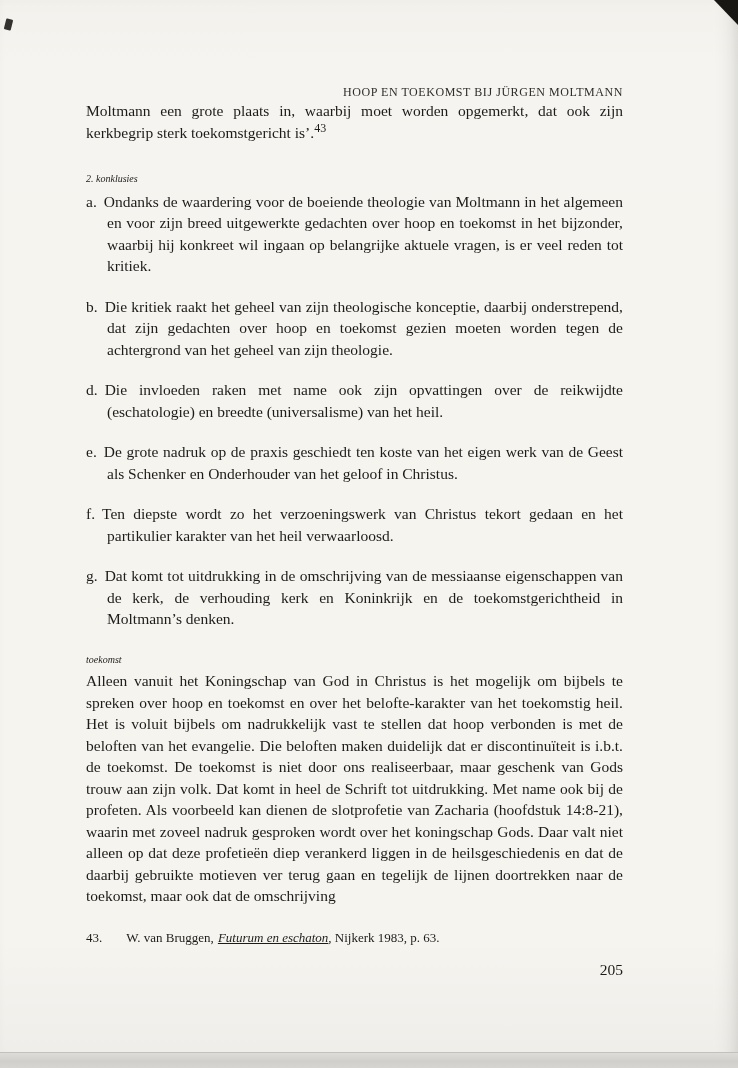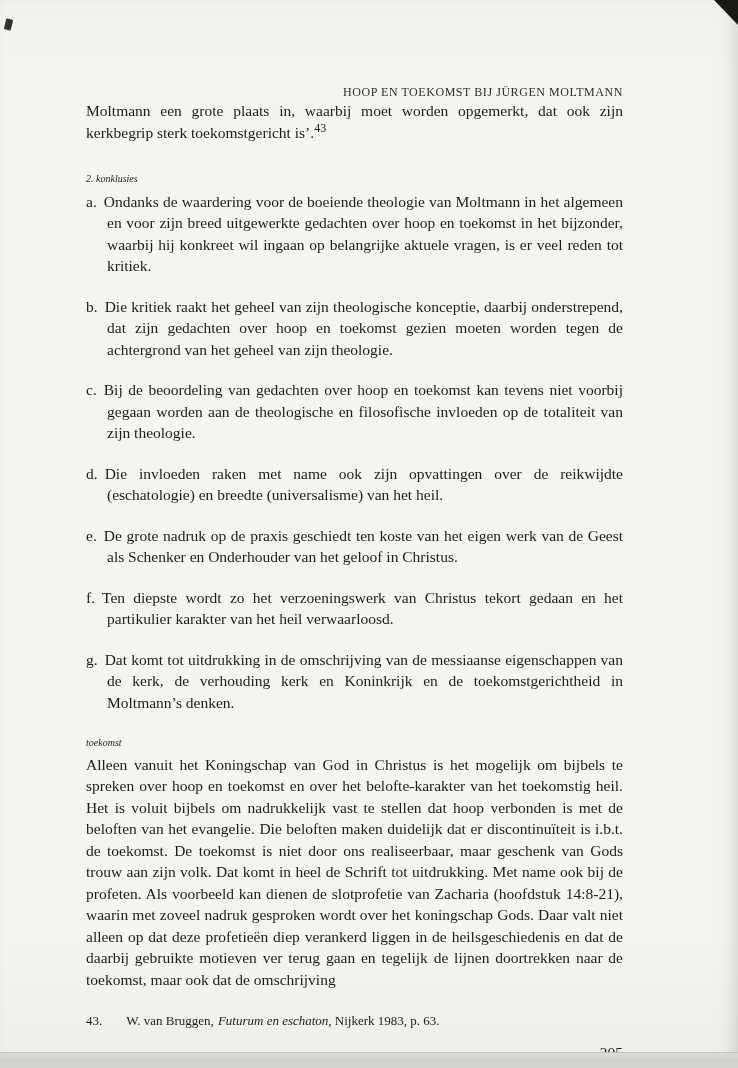--- a/index.html
+++ b/index.html
@@ -65,21 +65,21 @@
     text-align: left;
   }
   .body-para { margin: 0; }
   .footnote {
     margin-top: 22px;
     font-size: 13px;
     line-height: 17px;
     text-align: left;
   }
   .fn-ref { margin-right: 24px; }
-  .fn-title { font-style: italic; margin-left: 4px; }
+  .fn-title { font-style: italic; margin-left: 4px; text-decoration: underline; }
   .page-number {
     margin-top: 13px;
     text-align: right;
     font-size: 15.5px;
   }
   
   .corner-mark-tr {
     position: absolute; top: 0; right: 0;
     width: 0; height: 0;
     border-top: 25px solid #181714;
@@ -114,21 +114,20 @@
     <p class="intro-para"><span>Moltmann een grote plaats in, waarbij moet worden opgemerkt, dat ook zijn kerkbegrip sterk toekomstgericht is’.</span><sup>43</sup></p>
 
     <h3 class="section-heading">2. konklusies</h3>
 
     <div class="list-items">
 
       <p class="list-item"><span class="li-label">a.</span><span class="li-text">Ondanks de waardering voor de boeiende theologie van Moltmann in het algemeen en voor zijn breed uitgewerkte gedachten over hoop en toekomst in het bijzonder, waarbij hij konkreet wil ingaan op belangrijke aktuele vragen, is er veel reden tot kritiek.</span></p>
 
       <p class="list-item"><span class="li-label">b.</span><span class="li-text">Die kritiek raakt het geheel van zijn theologische konceptie, daarbij onder­strepend, dat zijn gedachten over hoop en toekomst gezien moeten worden tegen de achtergrond van het geheel van zijn theologie.</span></p>
 
-      <p class="list-item"><span class="li-label">c.</span><span class="li-text">Bij de beoordeling van gedachten over hoop en toekomst kan tevens niet voorbij gegaan worden aan de theologische en filosofische invloeden op de totaliteit van zijn theologie.</span></p>
 
       <p class="list-item"><span class="li-label">d.</span><span class="li-text">Die invloeden raken met name ook zijn opvattingen over de reikwijdte (eschatologie) en breedte (universalisme) van het heil.</span></p>
 
       <p class="list-item"><span class="li-label">e.</span><span class="li-text">De grote nadruk op de praxis geschiedt ten koste van het eigen werk van de Geest als Schenker en Onderhouder van het geloof in Christus.</span></p>
 
       <p class="list-item"><span class="li-label">f.</span><span class="li-text">Ten diepste wordt zo het verzoeningswerk van Christus tekort gedaan en het partikulier karakter van het heil verwaarloosd.</span></p>
 
       <p class="list-item"><span class="li-label">g.</span><span class="li-text">Dat komt tot uitdrukking in de omschrijving van de messiaanse eigenschappen van de kerk, de verhouding kerk en Koninkrijk en de toekomstgerichtheid in Moltmann’s denken.</span></p>
 
     </div>

